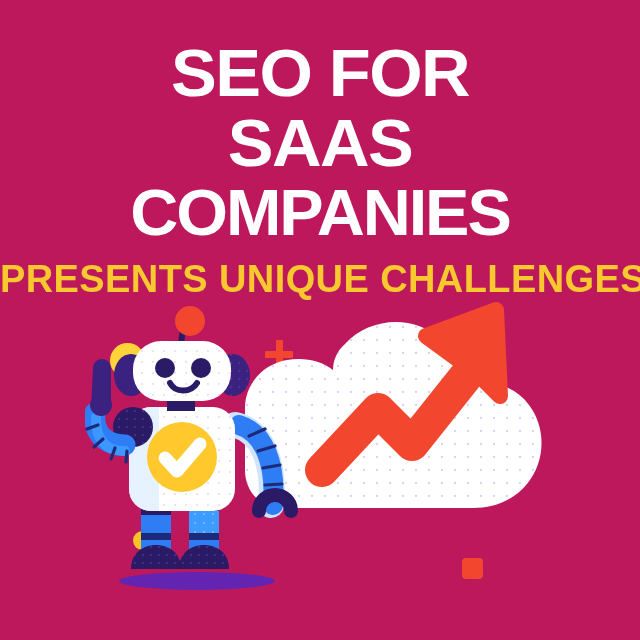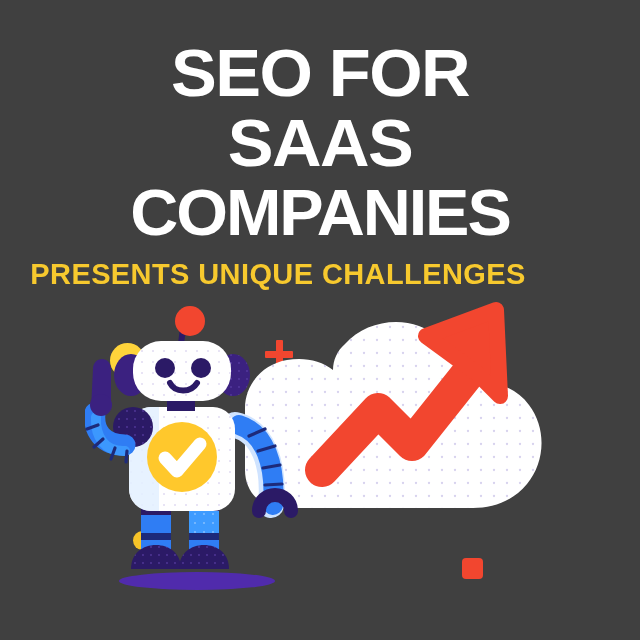--- a/index.html
+++ b/index.html
@@ -9,21 +9,21 @@
     background: #3b1f8f;
   }
   body {
     font-family: "Liberation Sans", sans-serif;
   }
   #poster {
     position: relative;
     width: 640px;
     height: 640px;
     overflow: hidden;
-    background: #404040;
+    background: #be185d;
   }
   
   .headline {
     position: absolute;
     left: 0;
     top: 38px;
     width: 640px;
     text-align: center;
     z-index: 40;
     pointer-events: none;
@@ -46,21 +46,21 @@
   .subtitle {
     position: absolute;
     left: 0;
     top: 258px;
     width: 556px;
     text-align: center;
     z-index: 40;
     color: #f7c92e;
     font-family: "Liberation Sans", sans-serif;
     font-weight: bold;
-    font-size: 29px;
+    font-size: 38px;
     letter-spacing: 0.4px;
     white-space: nowrap;
   }
 
   
   .deco { position: absolute; z-index: 12; }
   .dot-yellow-lg {
     left: 110px; top: 343px;
     width: 35px; height: 35px;
     border-radius: 50%;

